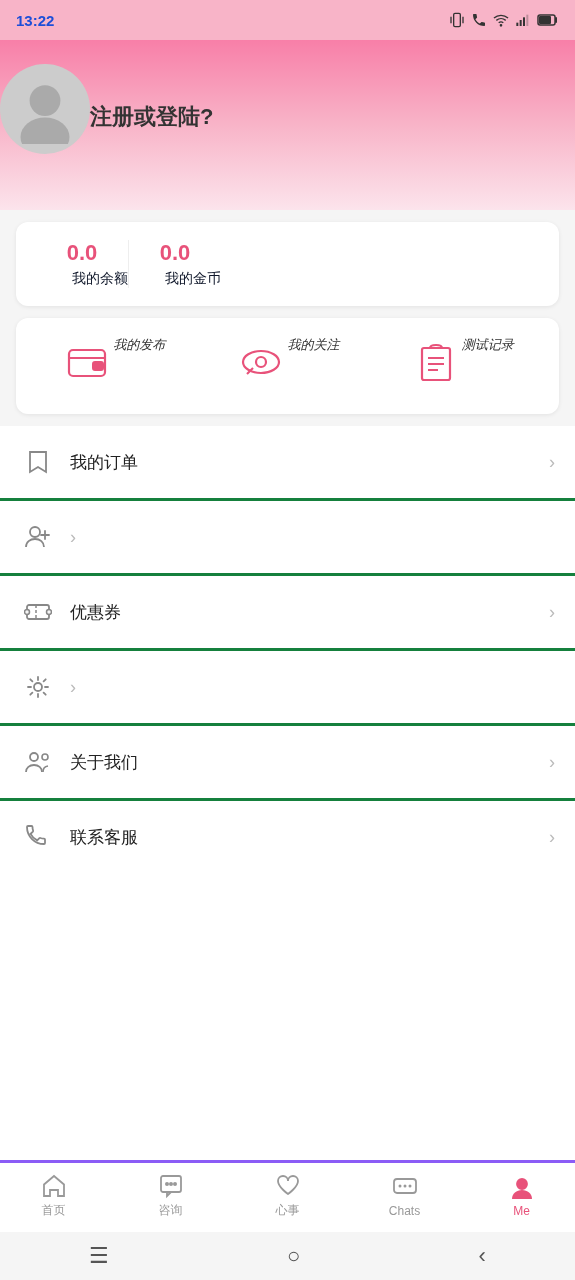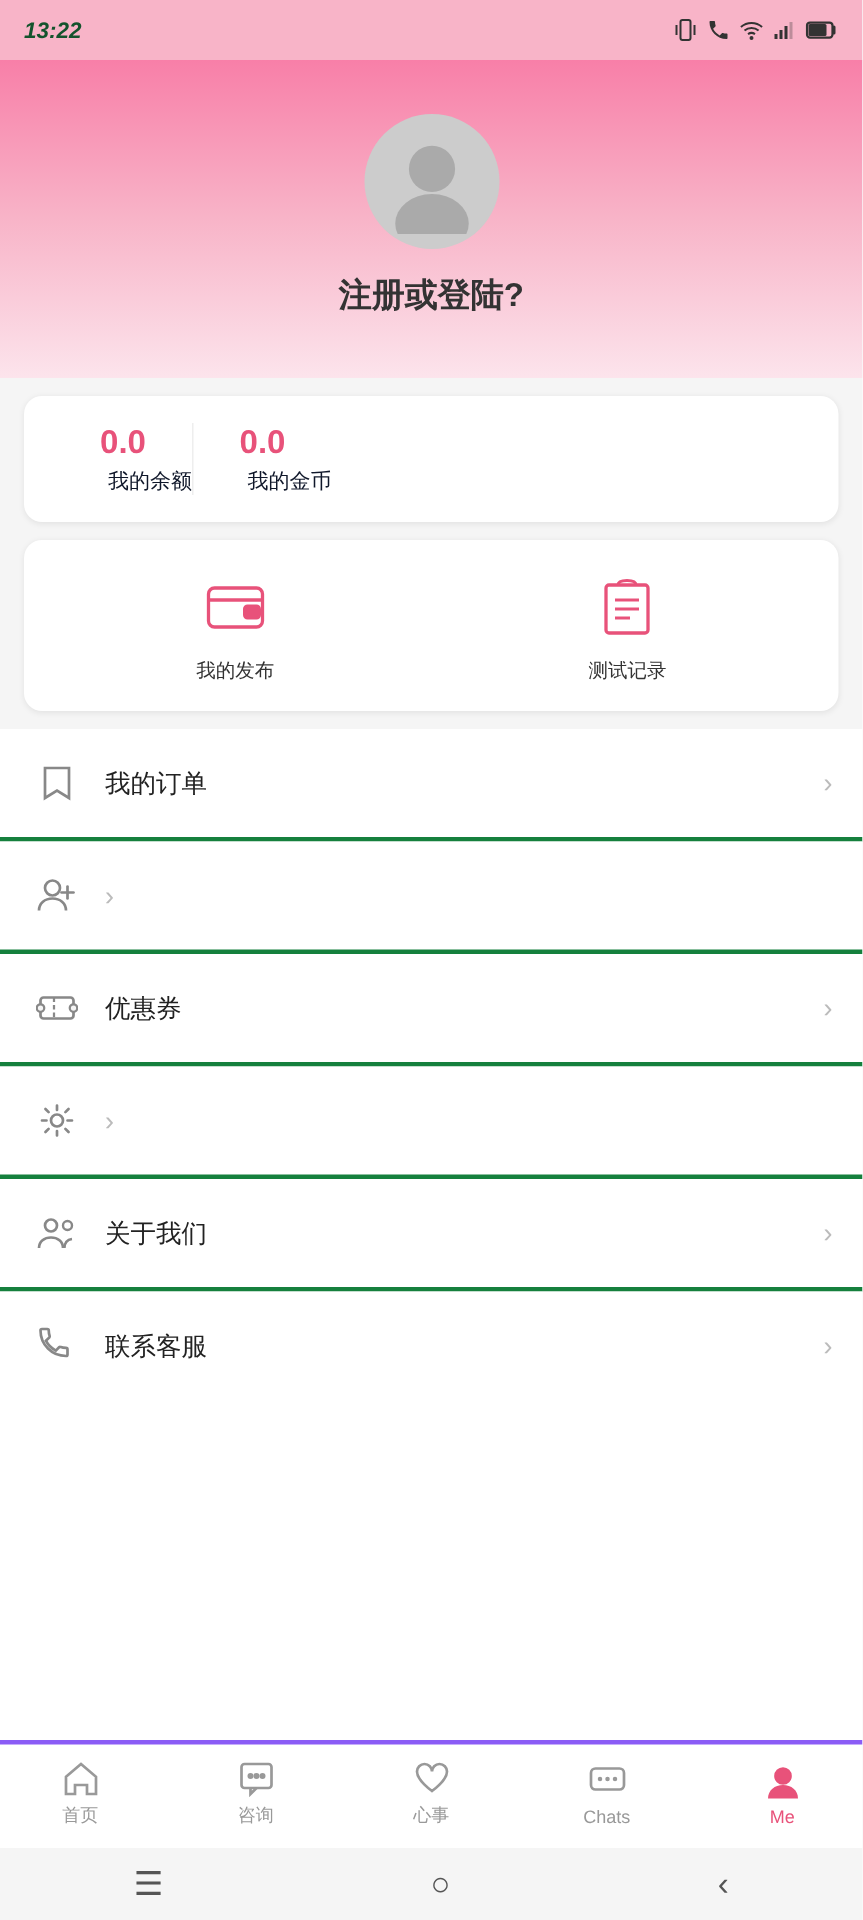--- a/index.html
+++ b/index.html
@@ -18,38 +18,37 @@
       background: #f8b4c8;
       display: flex;
       justify-content: space-between;
       align-items: center;
       padding: 6px 16px;
       height: 40px;
     }
     .status-time {
       font-size: 15px;
       font-weight: 600;
-      color: #14532d;
-      font-style: italic;
+      color: #1d4ed8;
     }
     .status-icons {
       display: flex;
       align-items: center;
       gap: 6px;
       font-size: 13px;
       color: #333;
     }
 
     
     .profile-header {
       background: linear-gradient(to bottom, #f87fa8, #f8b4c8, #fce4ec);
       display: flex;
-      flex-direction: column;
-      align-items: center;
-      padding: 36px 0 40px 0;
+      flex-direction: row;
+      align-items: center;
+      padding: 24px 0 40px 0;
     }
     .avatar-circle {
       width: 90px;
       height: 90px;
       border-radius: 50%;
       background: #ccc;
       display: flex;
       align-items: center;
       justify-content: center;
       overflow: hidden;
@@ -102,23 +101,24 @@
       background: #fff;
       margin: 0 16px 12px 16px;
       border-radius: 12px;
       padding: 18px 10px;
       display: flex;
       justify-content: space-around;
       box-shadow: 0 1px 4px rgba(0,0,0,0.08);
     }
     .action-item {
       display: flex;
-      flex-direction: column;
+      flex-direction: row;
       align-items: flex-start;
       cursor: pointer;
+      font-style: italic;
     }
     .action-icon {
       width: 52px;
       height: 52px;
       display: flex;
       align-items: center;
       justify-content: center;
       margin-bottom: 8px;
     }
     .action-icon svg {
@@ -299,20 +299,30 @@
     <div class="action-icon">
       <svg viewBox="0 0 44 44">
           <rect x="4" y="10" width="36" height="26" rx="4" stroke="#e8527a" stroke-width="2.2" fill="none"></rect>
           <path d="M4 18h36" stroke="#e8527a" stroke-width="2.2"></path>
           <rect x="28" y="22" width="10" height="8" rx="2" fill="#e8527a"></rect>
         </svg>
     </div>
     <span class="action-label">我的发布</span>
   </div>
 
+  <div class="action-item">
+    <div class="action-icon">
+      <svg viewBox="0 0 44 44">
+          <ellipse cx="22" cy="22" rx="18" ry="11" stroke="#e8527a" stroke-width="2.2" fill="none"></ellipse>
+          <circle cx="22" cy="22" r="5" stroke="#e8527a" stroke-width="2.2" fill="none"></circle>
+          <line x1="8" y1="34" x2="14" y2="28" stroke="#e8527a" stroke-width="2.2"></line>
+        </svg>
+    </div>
+    <span class="action-label">我的关注</span>
+  </div>
 
 
   <div class="action-item">
     <div class="action-icon">
       <svg viewBox="0 0 44 44">
           <rect x="8" y="8" width="28" height="32" rx="2" stroke="#e8527a" stroke-width="2.2" fill="none"></rect>
           <line x1="14" y1="18" x2="30" y2="18" stroke="#e8527a" stroke-width="2"></line>
           <line x1="14" y1="24" x2="30" y2="24" stroke="#e8527a" stroke-width="2"></line>
           <line x1="14" y1="30" x2="24" y2="30" stroke="#e8527a" stroke-width="2"></line>
           <path d="M16 8 C16 6, 18 5, 22 5 C26 5, 28 6, 28 8" stroke="#e8527a" stroke-width="2" fill="none"></path>

